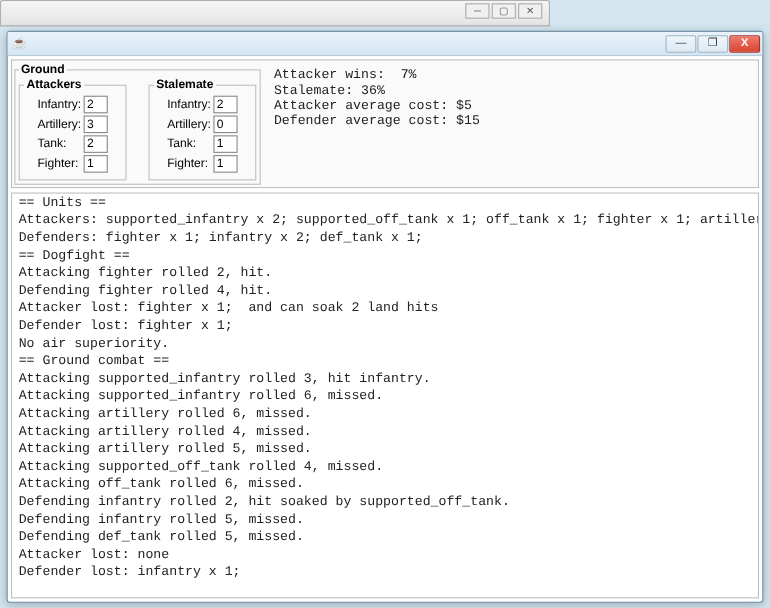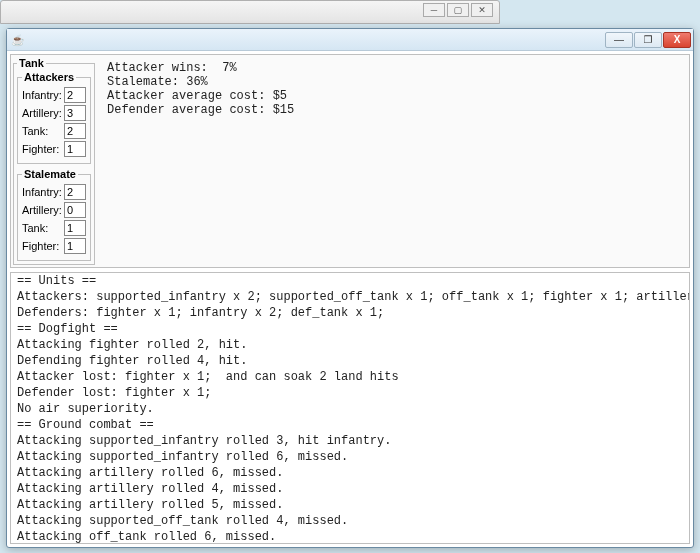--- a/index.html
+++ b/index.html
@@ -85,29 +85,29 @@
     padding: 2px;
   }
   fieldset.units {
     border: 1px solid #bfbfbf;
     margin: 0; padding: 2px 3px 3px 3px;
   }
   fieldset.units > legend {
     font-size: 11px; font-weight: bold;
     padding: 0 2px;
   }
-  .cols { display: flex; gap: 4px; flex-direction: column; }
+  .cols { display: flex; gap: 20px; }
   fieldset.side {
     border: 1px solid #bfbfbf;
     margin: 0; padding: 2px 4px 4px 4px;
   }
   fieldset.side > legend { font-size: 11px; font-weight: bold; padding: 0 2px; }
   .row {
     display: flex; align-items: center;
-    margin: 2px 0;
+    margin: 2px 12px;
   }
   .row label { width: 42px; font-size: 11px; }
   .row input {
     width: 22px; height: 16px;
     font-size: 11px;
     border: 1px solid #888;
     padding: 0 2px;
     background: #fff;
   }
   .stats {
@@ -149,21 +149,21 @@
     <span class="titlebar-spacer"></span>
     <div class="winbtn">—</div>
     <div class="winbtn">❐</div>
     <div class="winbtn close">X</div>
   </div>
 
   <div class="content">
     <div class="top-row">
 
       <fieldset class="units">
-        <legend>Tank</legend>
+        <legend>Ground</legend>
         <div class="cols">
           <fieldset class="side">
             <legend>Attackers</legend>
             <div class="row">
               <label>Infantry:</label>
               <input value="2" style="">
             </div>
             <div class="row">
               <label>Artillery:</label>
               <input value="3" style="">

